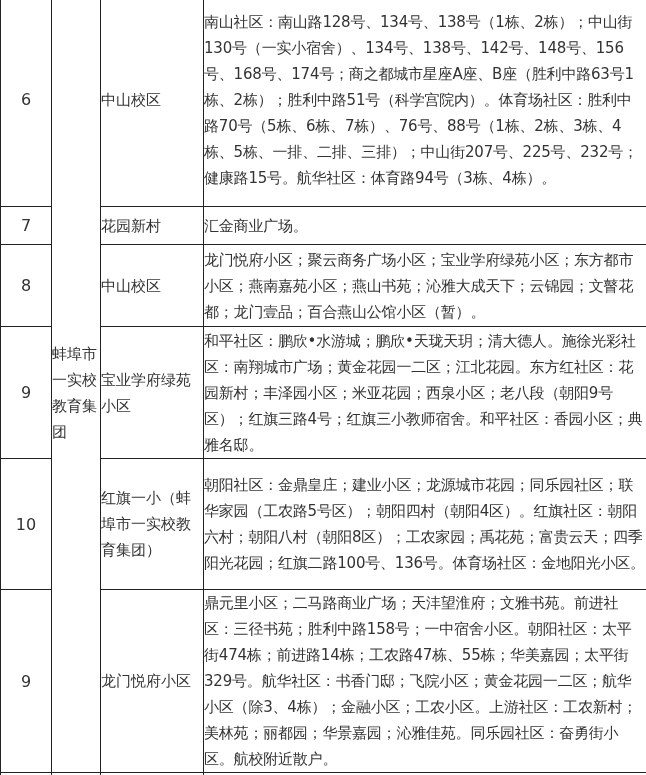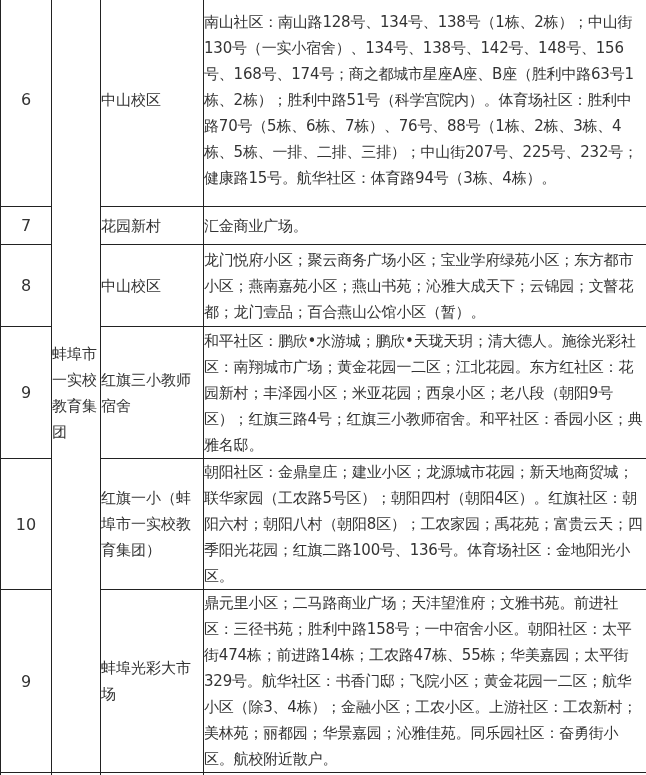--- a/index.html
+++ b/index.html
@@ -39,31 +39,31 @@
       <td class="campus">花园新村</td>
       <td class="area">汇金商业广场。</td>
     </tr>
     <tr style="height:82px;">
       <td class="no">8</td>
       <td class="campus">中山校区</td>
       <td class="area">龙门悦府小区；聚云商务广场小区；宝业学府绿苑小区；东方都市小区；燕南嘉苑小区；燕山书苑；沁雅大成天下；云锦园；文瞽花都；龙门壹品；百合燕山公馆小区（暂）。</td>
     </tr>
     <tr style="height:132px;">
       <td class="no">9</td>
-      <td class="campus">红旗三小教师宿舍</td>
+      <td class="campus">宝业学府绿苑小区</td>
       <td class="area">和平社区：鹏欣•水游城；鹏欣•天珑天玥；清大德人。施徐光彩社区：南翔城市广场；黄金花园一二区；江北花园。东方红社区：花园新村；丰泽园小区；米亚花园；西泉小区；老八段（朝阳9号区）；红旗三路4号；红旗三小教师宿舍。和平社区：香园小区；典雅名邸。</td>
     </tr>
     <tr style="height:131px;">
       <td class="no">10</td>
       <td class="campus">红旗一小（蚌埠市一实校教育集团）</td>
-      <td class="area">朝阳社区：金鼎皇庄；建业小区；龙源城市花园；新天地商贸城；联华家园（工农路5号区）；朝阳四村（朝阳4区）。红旗社区：朝阳六村；朝阳八村（朝阳8区）；工农家园；禹花苑；富贵云天；四季阳光花园；红旗二路100号、136号。体育场社区：金地阳光小区。</td>
+      <td class="area">朝阳社区：金鼎皇庄；建业小区；龙源城市花园；同乐园社区；联华家园（工农路5号区）；朝阳四村（朝阳4区）。红旗社区：朝阳六村；朝阳八村（朝阳8区）；工农家园；禹花苑；富贵云天；四季阳光花园；红旗二路100号、136号。体育场社区：金地阳光小区。</td>
     </tr>
     <tr style="height:180px;">
       <td class="no">9</td>
-      <td class="campus">蚌埠光彩大市场</td>
+      <td class="campus">龙门悦府小区</td>
       <td class="area">鼎元里小区；二马路商业广场；天沣望淮府；文雅书苑。前进社区：三径书苑；胜利中路158号；一中宿舍小区。朝阳社区：太平街474栋；前进路14栋；工农路47栋、55栋；华美嘉园；太平街329号。航华社区：书香门邸；飞院小区；黄金花园一二区；航华小区（除3、4栋）；金融小区；工农小区。上游社区：工农新村；美林苑；丽都园；华景嘉园；沁雅佳苑。同乐园社区：奋勇街小区。航校附近散户。</td>
     </tr>
     <tr style="height:20px;">
       <td></td>
       <td></td>
       <td></td>
       <td></td>
     </tr>
   </tbody>
 </table>

